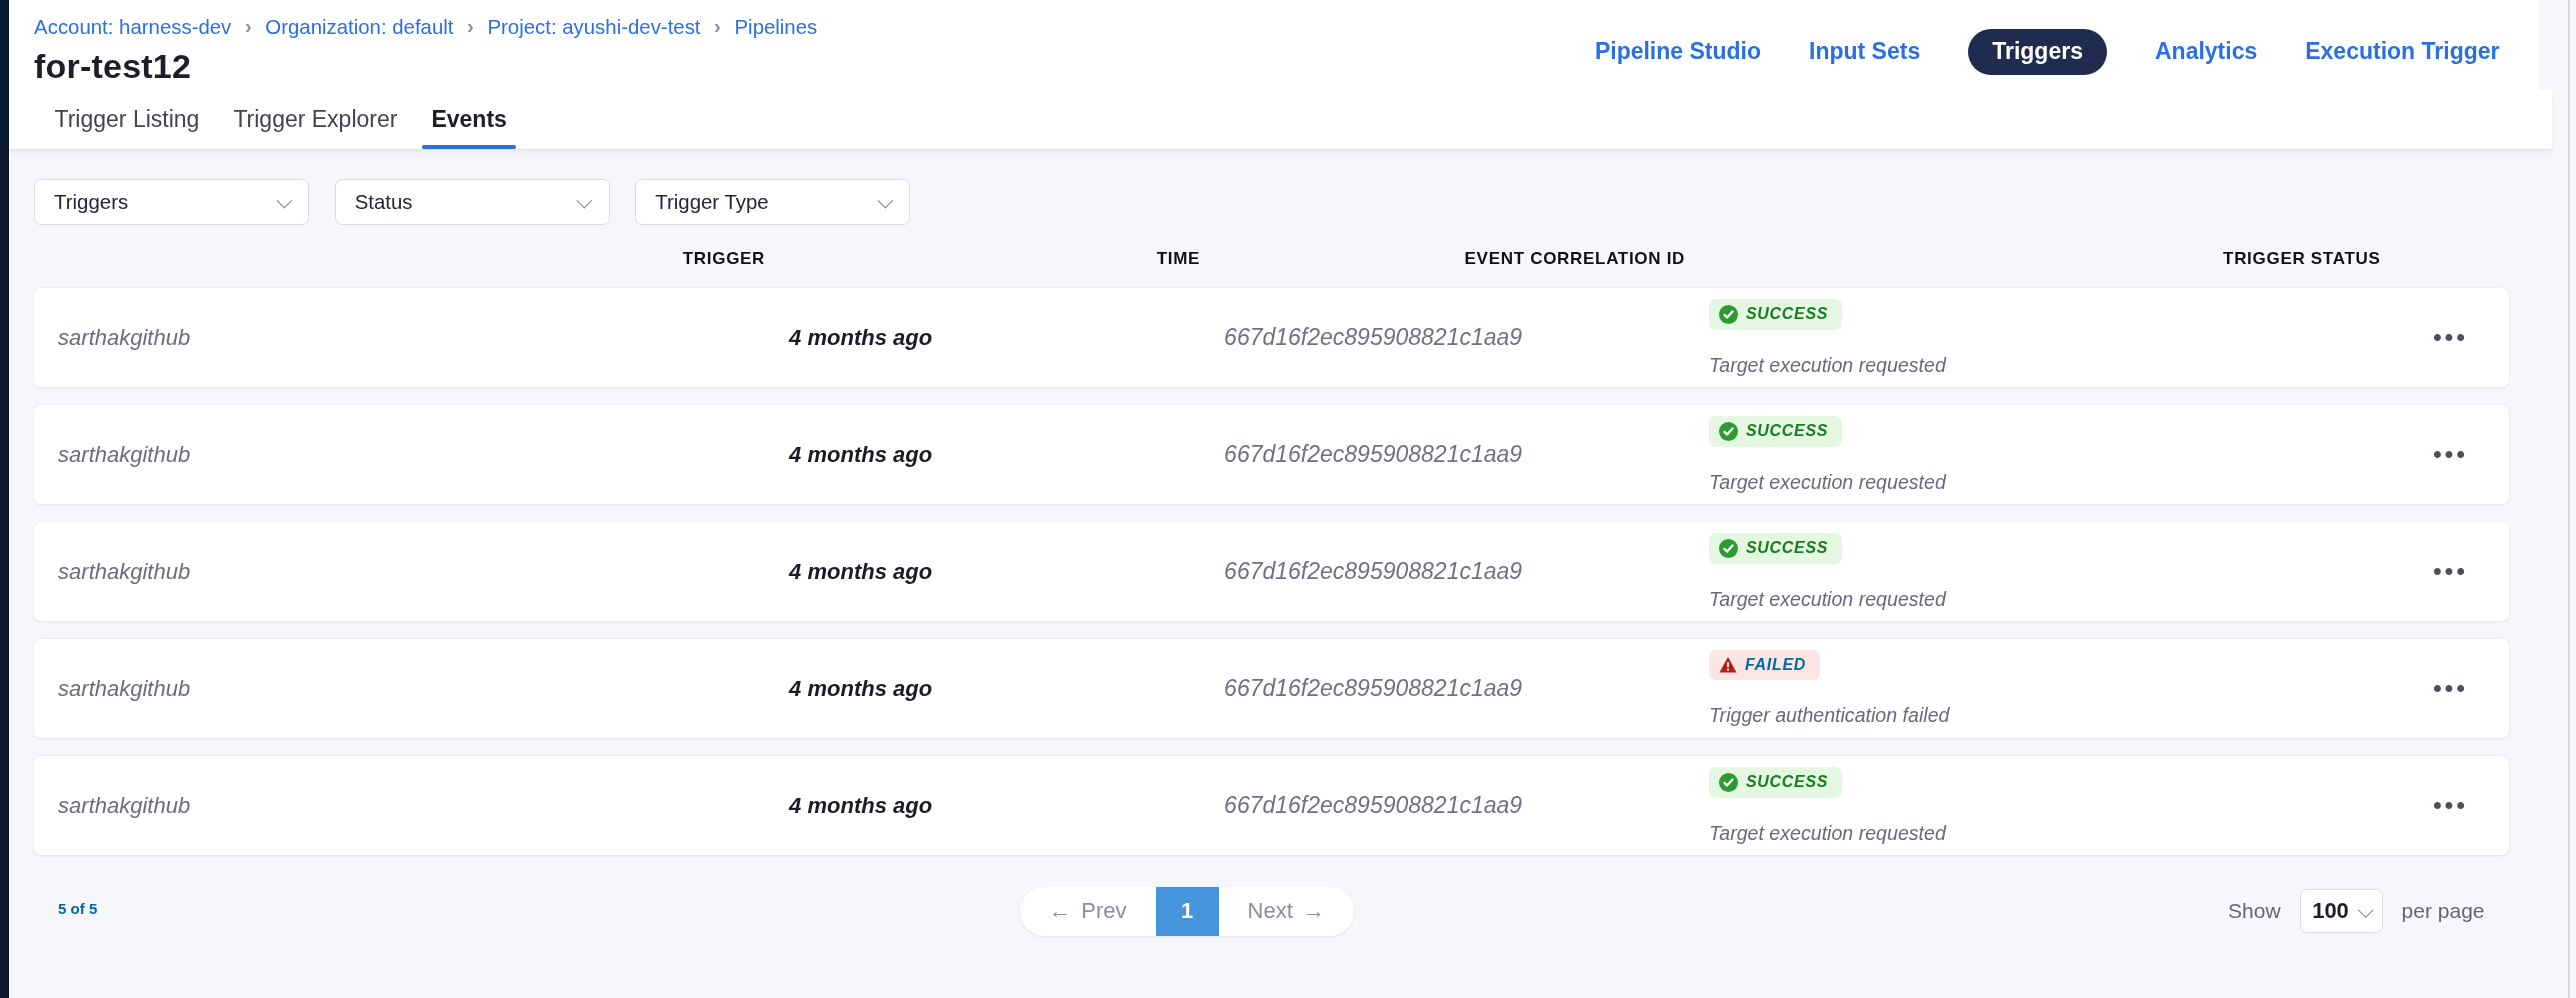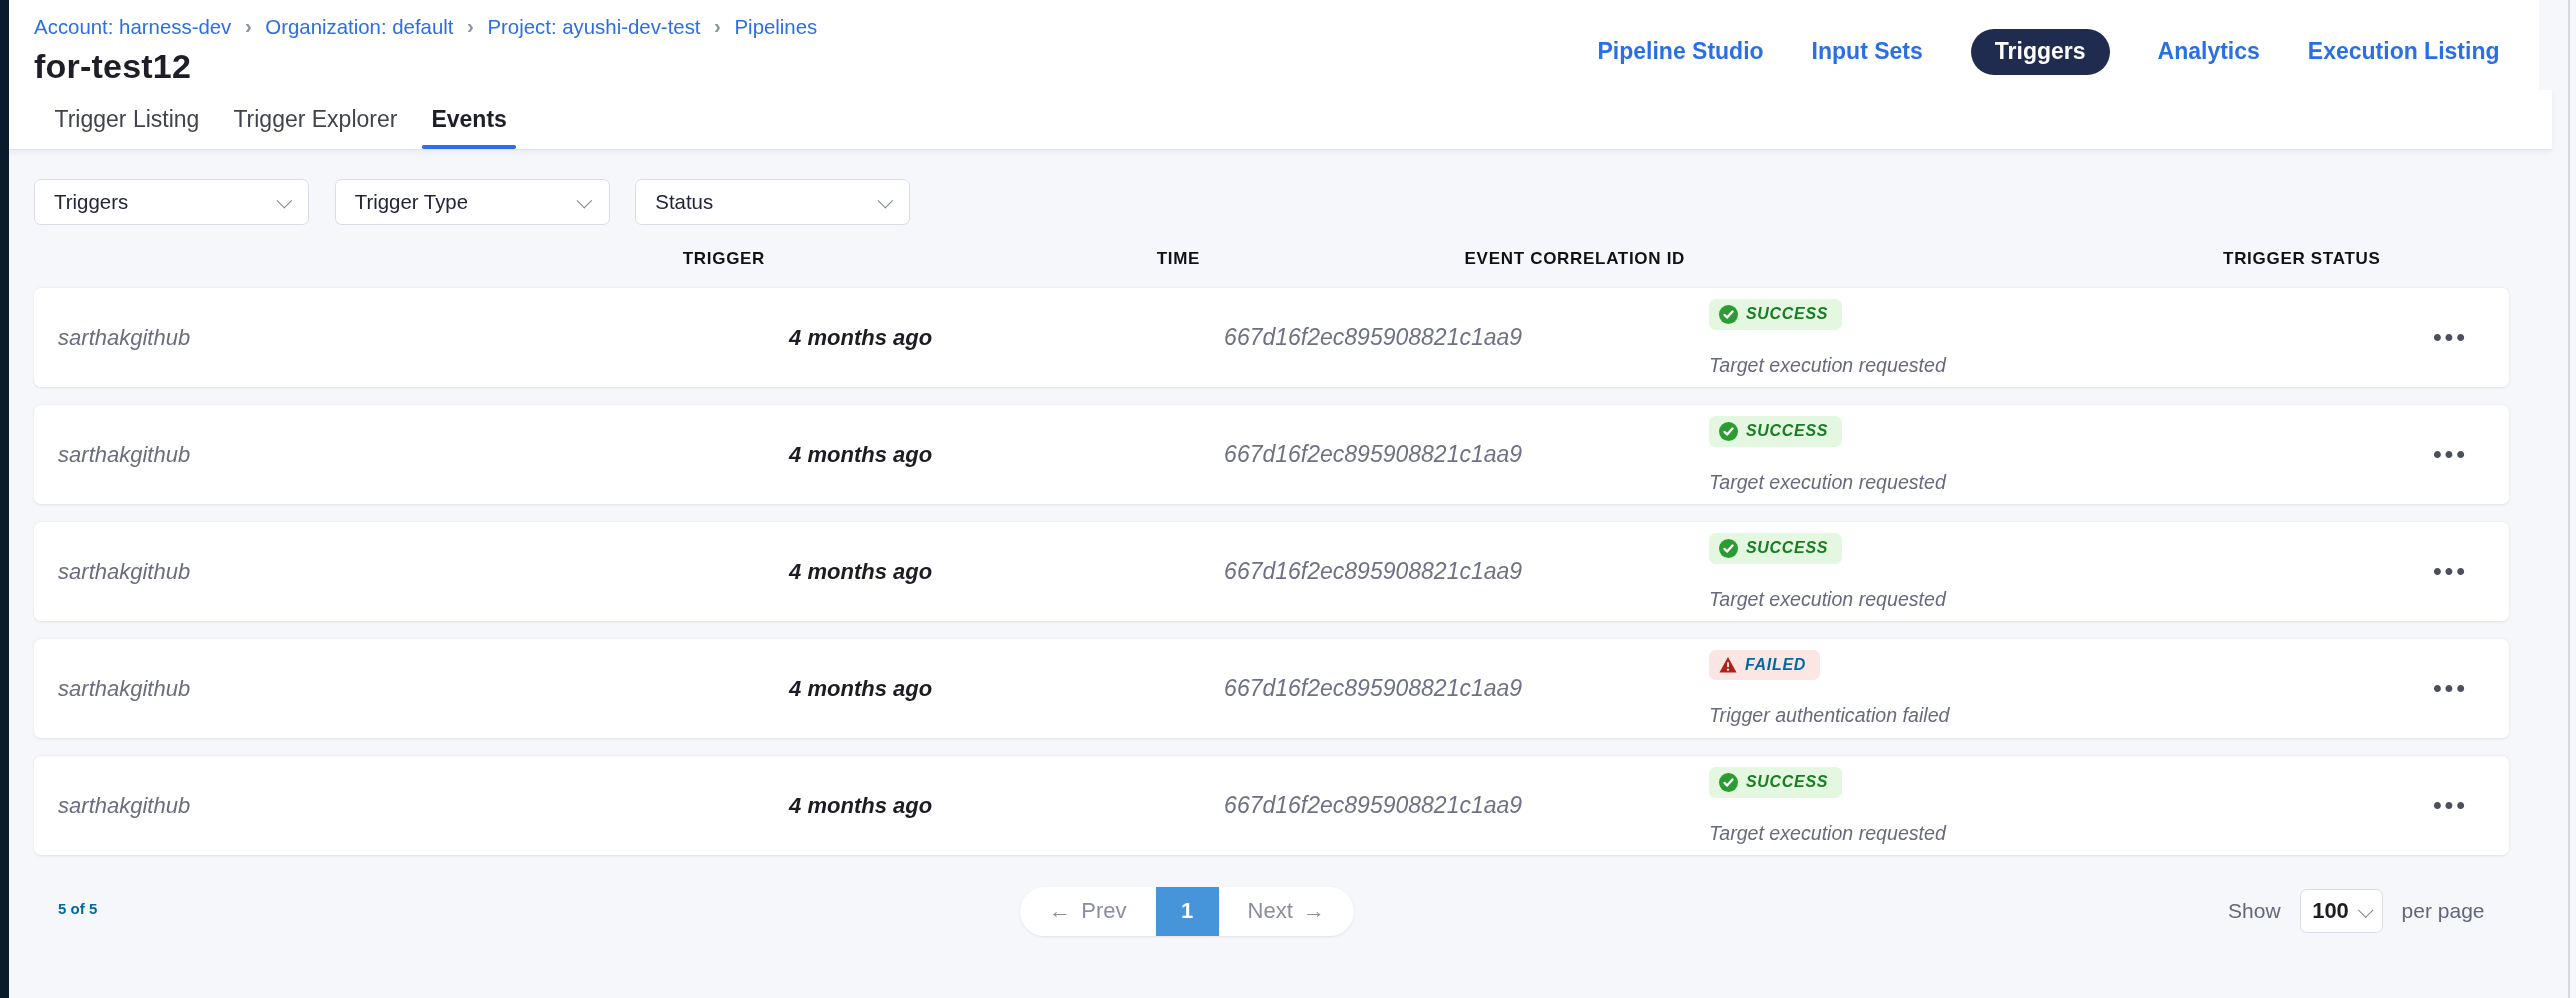--- a/index.html
+++ b/index.html
@@ -126,43 +126,43 @@
         <span class="crumb-sep">›</span>
         <a>Pipelines</a>
       </div>
       <div class="page-title">for-test12</div>
 
       <div class="top-nav">
         <a>Pipeline Studio</a>
         <a>Input Sets</a>
         <a class="active">Triggers</a>
         <a>Analytics</a>
-        <a>Execution Listing</a>
+        <a>Execution Trigger</a>
       </div>
     </div>
 
     <div class="tabbar">
       <div class="tab">Trigger Listing</div>
       <div class="tab">Trigger Explorer</div>
       <div class="tab active">Events</div>
     </div>
 
     <div class="content">
 
       <div class="filters">
         <div class="filter-select">
           <span>Triggers</span>
           <span class="chev"></span>
         </div>
         <div class="filter-select">
+          <span>Status</span>
+          <span class="chev"></span>
+        </div>
+        <div class="filter-select">
           <span>Trigger Type</span>
-          <span class="chev"></span>
-        </div>
-        <div class="filter-select">
-          <span>Status</span>
           <span class="chev"></span>
         </div>
       </div>
 
       <div class="grid-cols thead">
         <div class="th">TRIGGER</div>
         <div class="th">TIME</div>
         <div class="th">EVENT CORRELATION ID</div>
         <div class="th">TRIGGER STATUS</div>
         <div></div>

